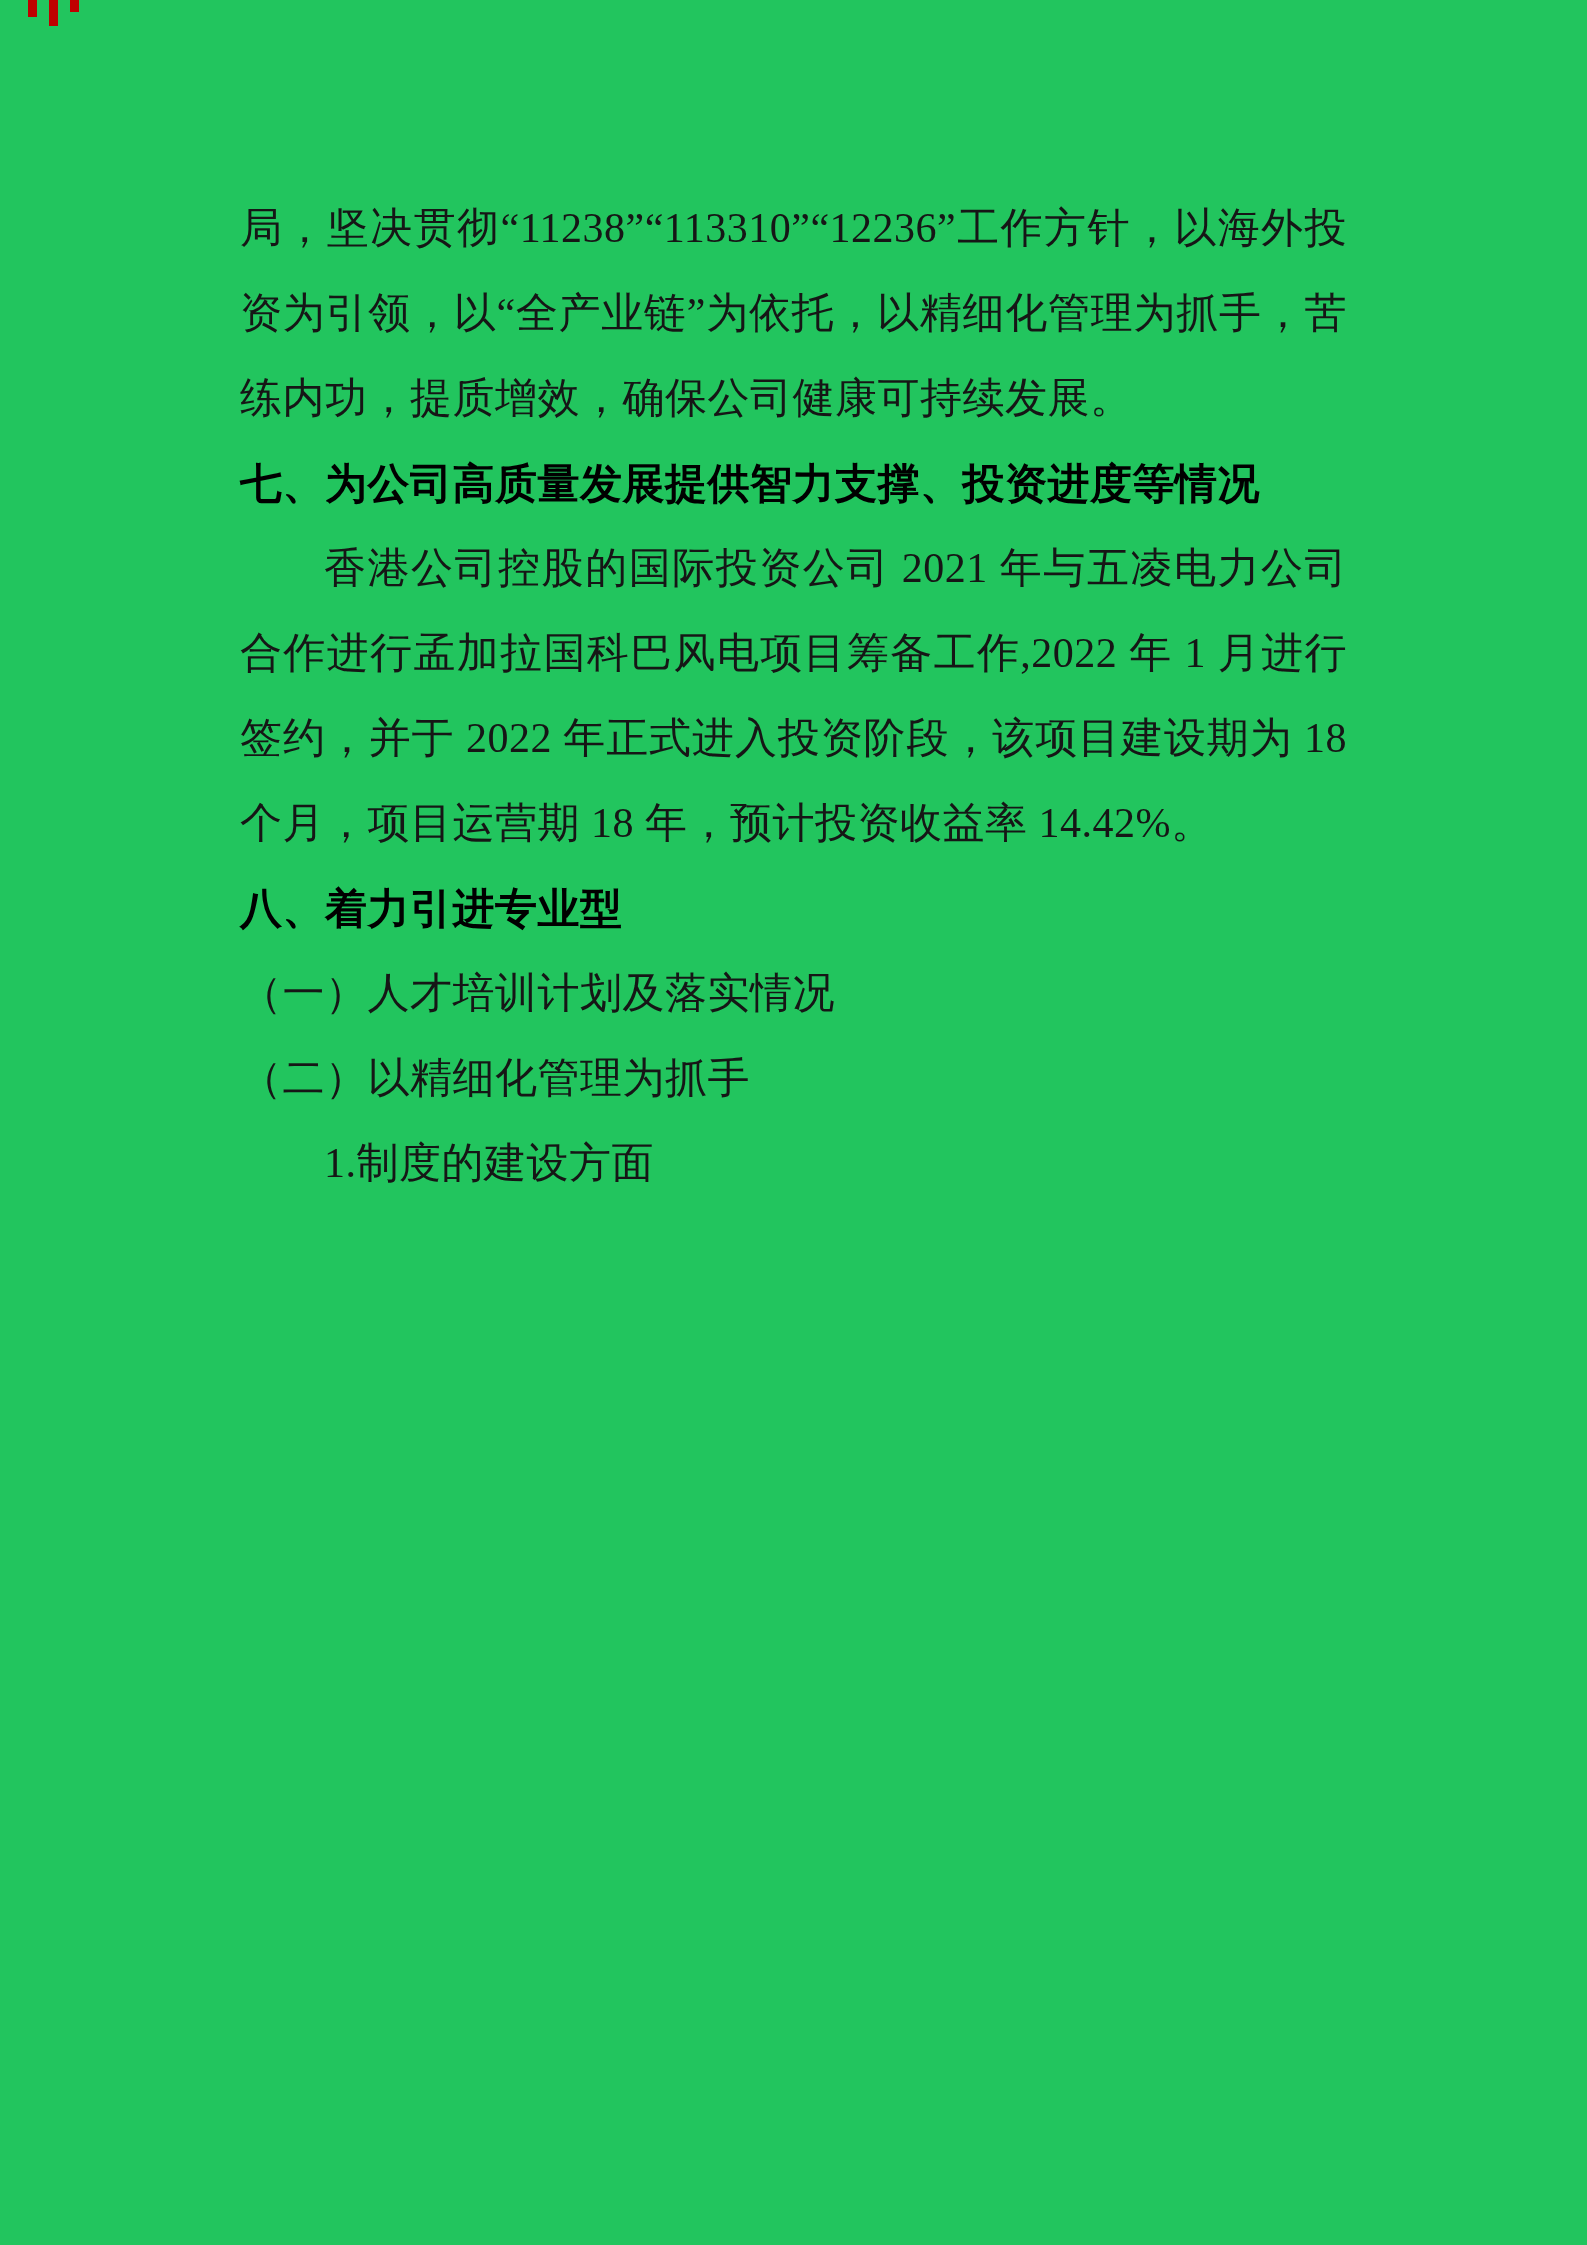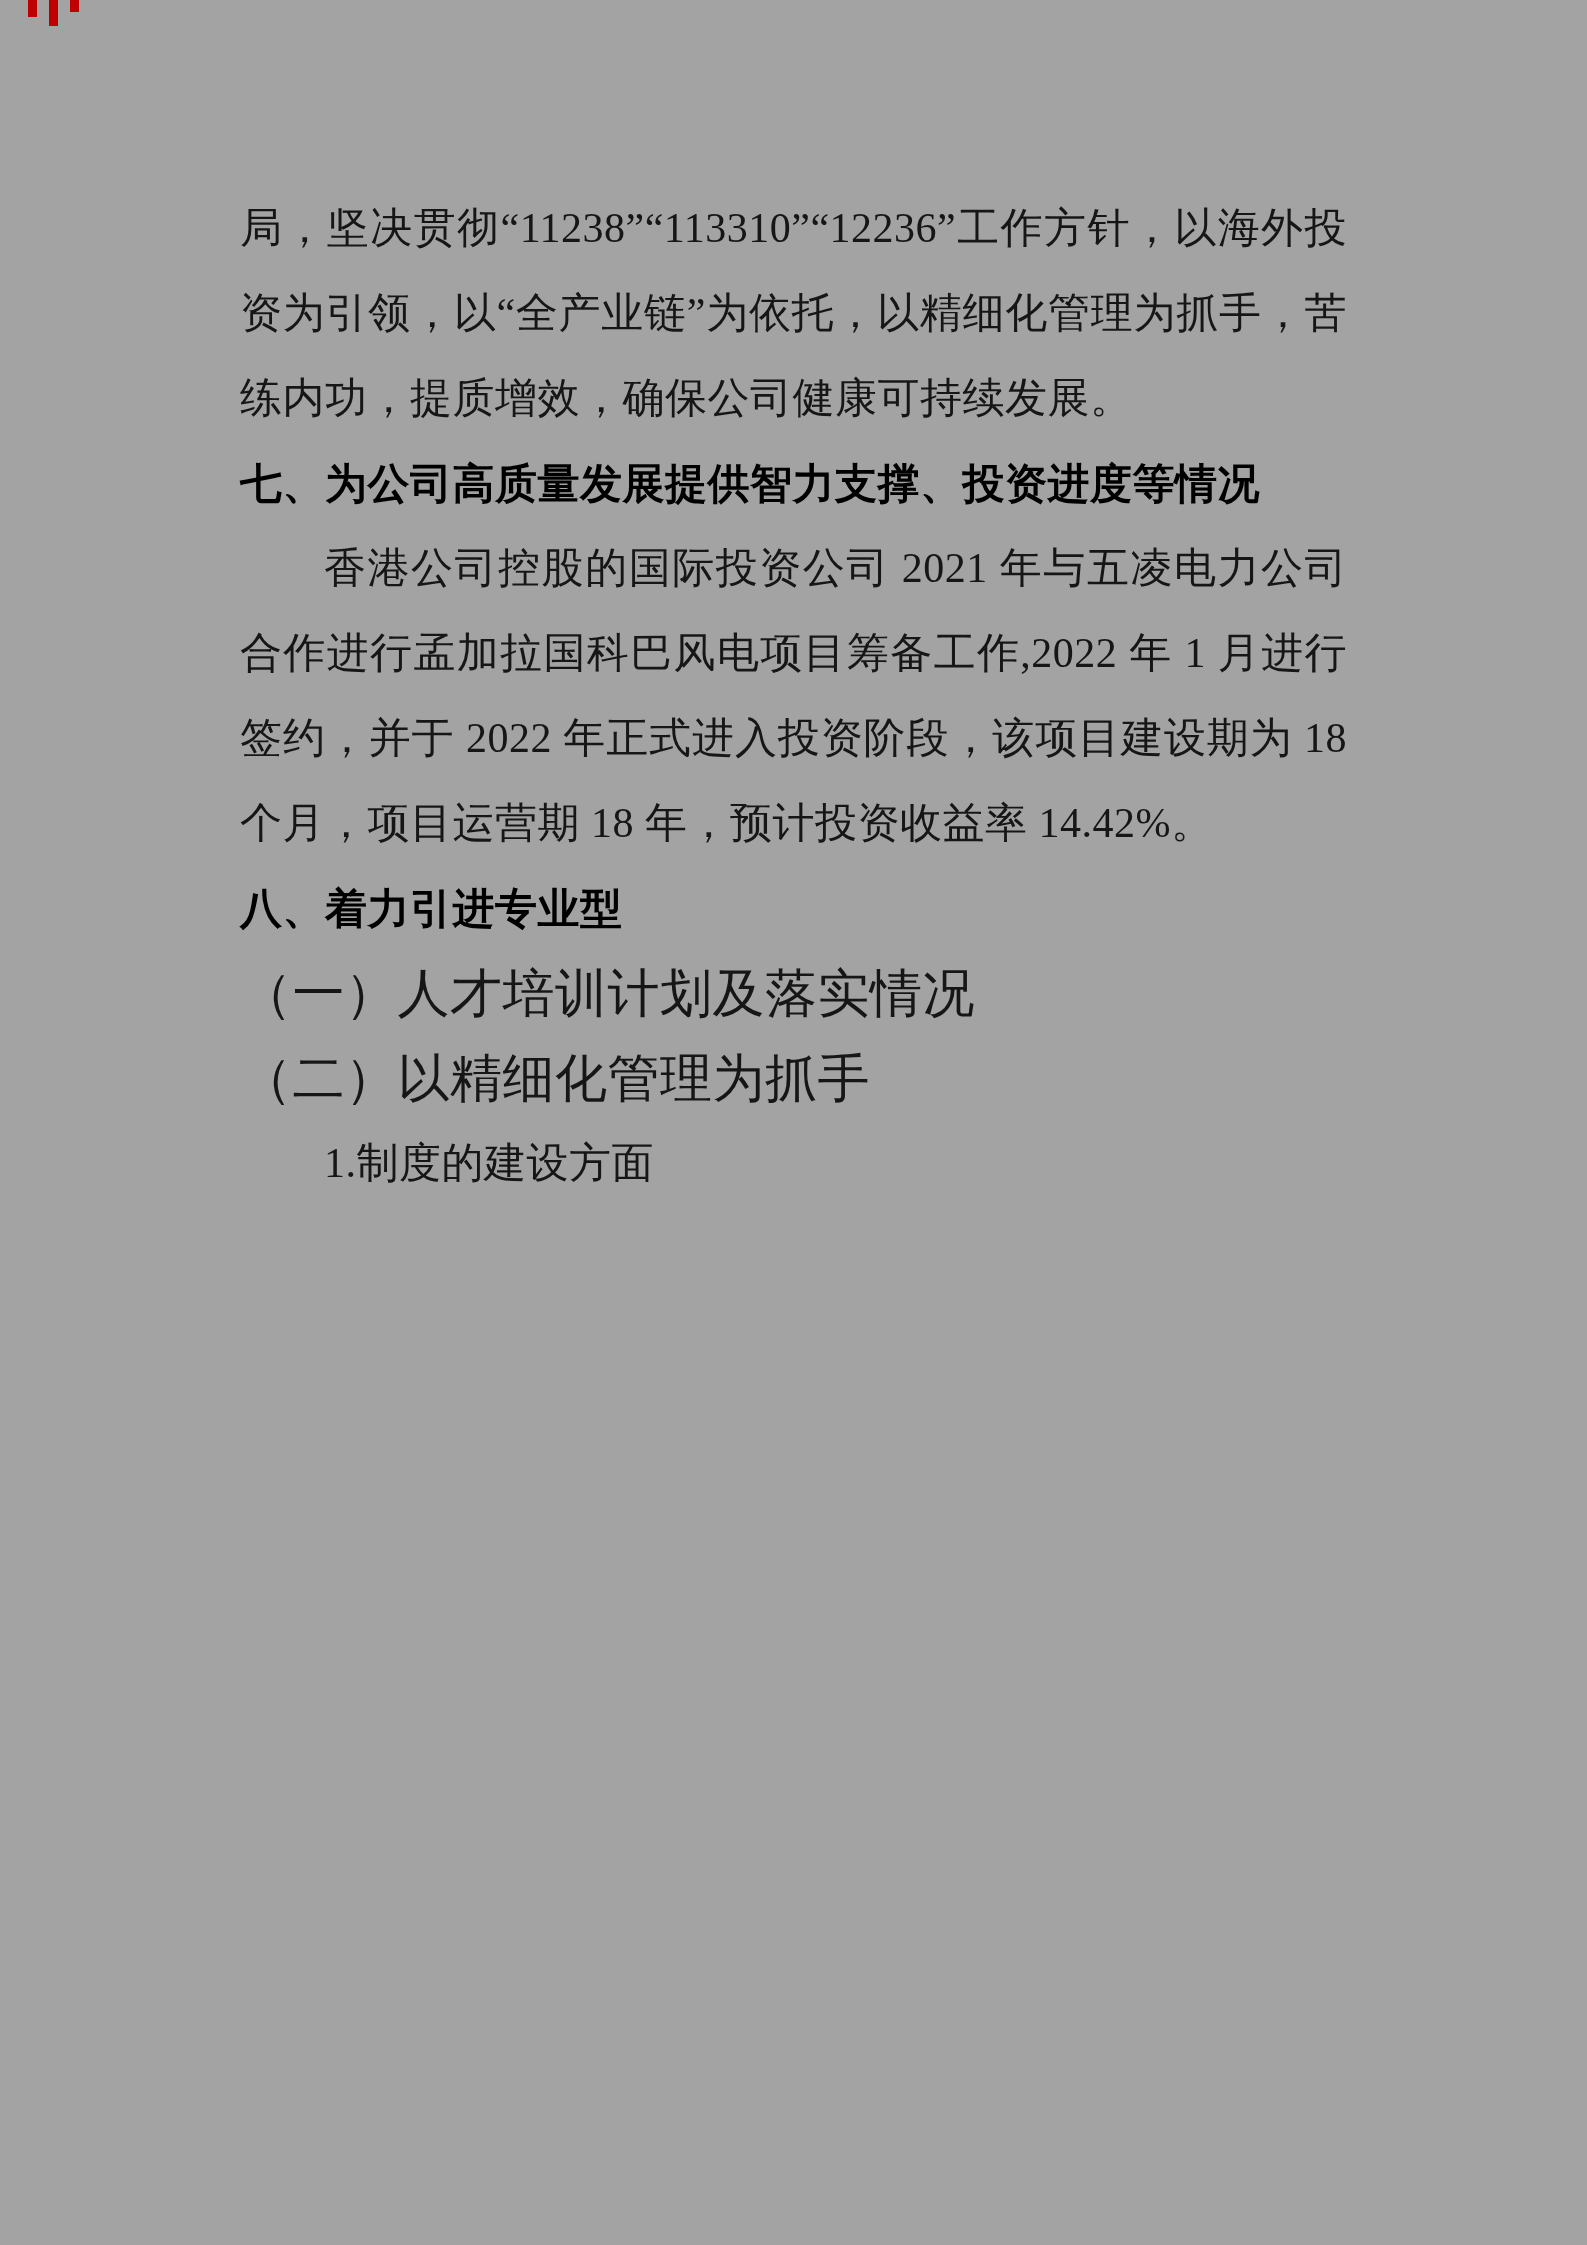--- a/index.html
+++ b/index.html
@@ -2,21 +2,21 @@
 <html><head>
 <meta charset="utf-8">
 <style>
   * { margin: 0; padding: 0; box-sizing: border-box; }
   html, body { background: #ffffff; }
 
   .page {
     position: relative;
     width: 1587px;
     height: 2245px;
-    background: #a3a3a3;
+    background: #22c55e;
     overflow: hidden;
     font-family: "Liberation Serif", "DejaVu Serif", serif;
     color: #161616;
   }
 
   
   .red-fragment { position: absolute; top: 0; left: 28px; height: 28px; }
   .rf { display: inline-block; width: 9px; background: #c00000; margin-right: 12px; vertical-align: top; }
   .rf1 { height: 17px; }
   .rf2 { height: 26px; }
@@ -41,21 +41,21 @@
   h2.heading {
     font-size: 42px;
     line-height: 85px;
     font-family: "Liberation Sans", "DejaVu Sans", sans-serif;
     font-weight: 700;
     color: #000000;
     letter-spacing: 0.5px;
   }
 
   p.subhead {
-    font-size: 52px;
+    font-size: 42px;
     line-height: 85px;
     letter-spacing: 0.5px;
   }
 </style>
 </head>
 <body>
 
 <div class="page">
 
   <div class="red-fragment">

